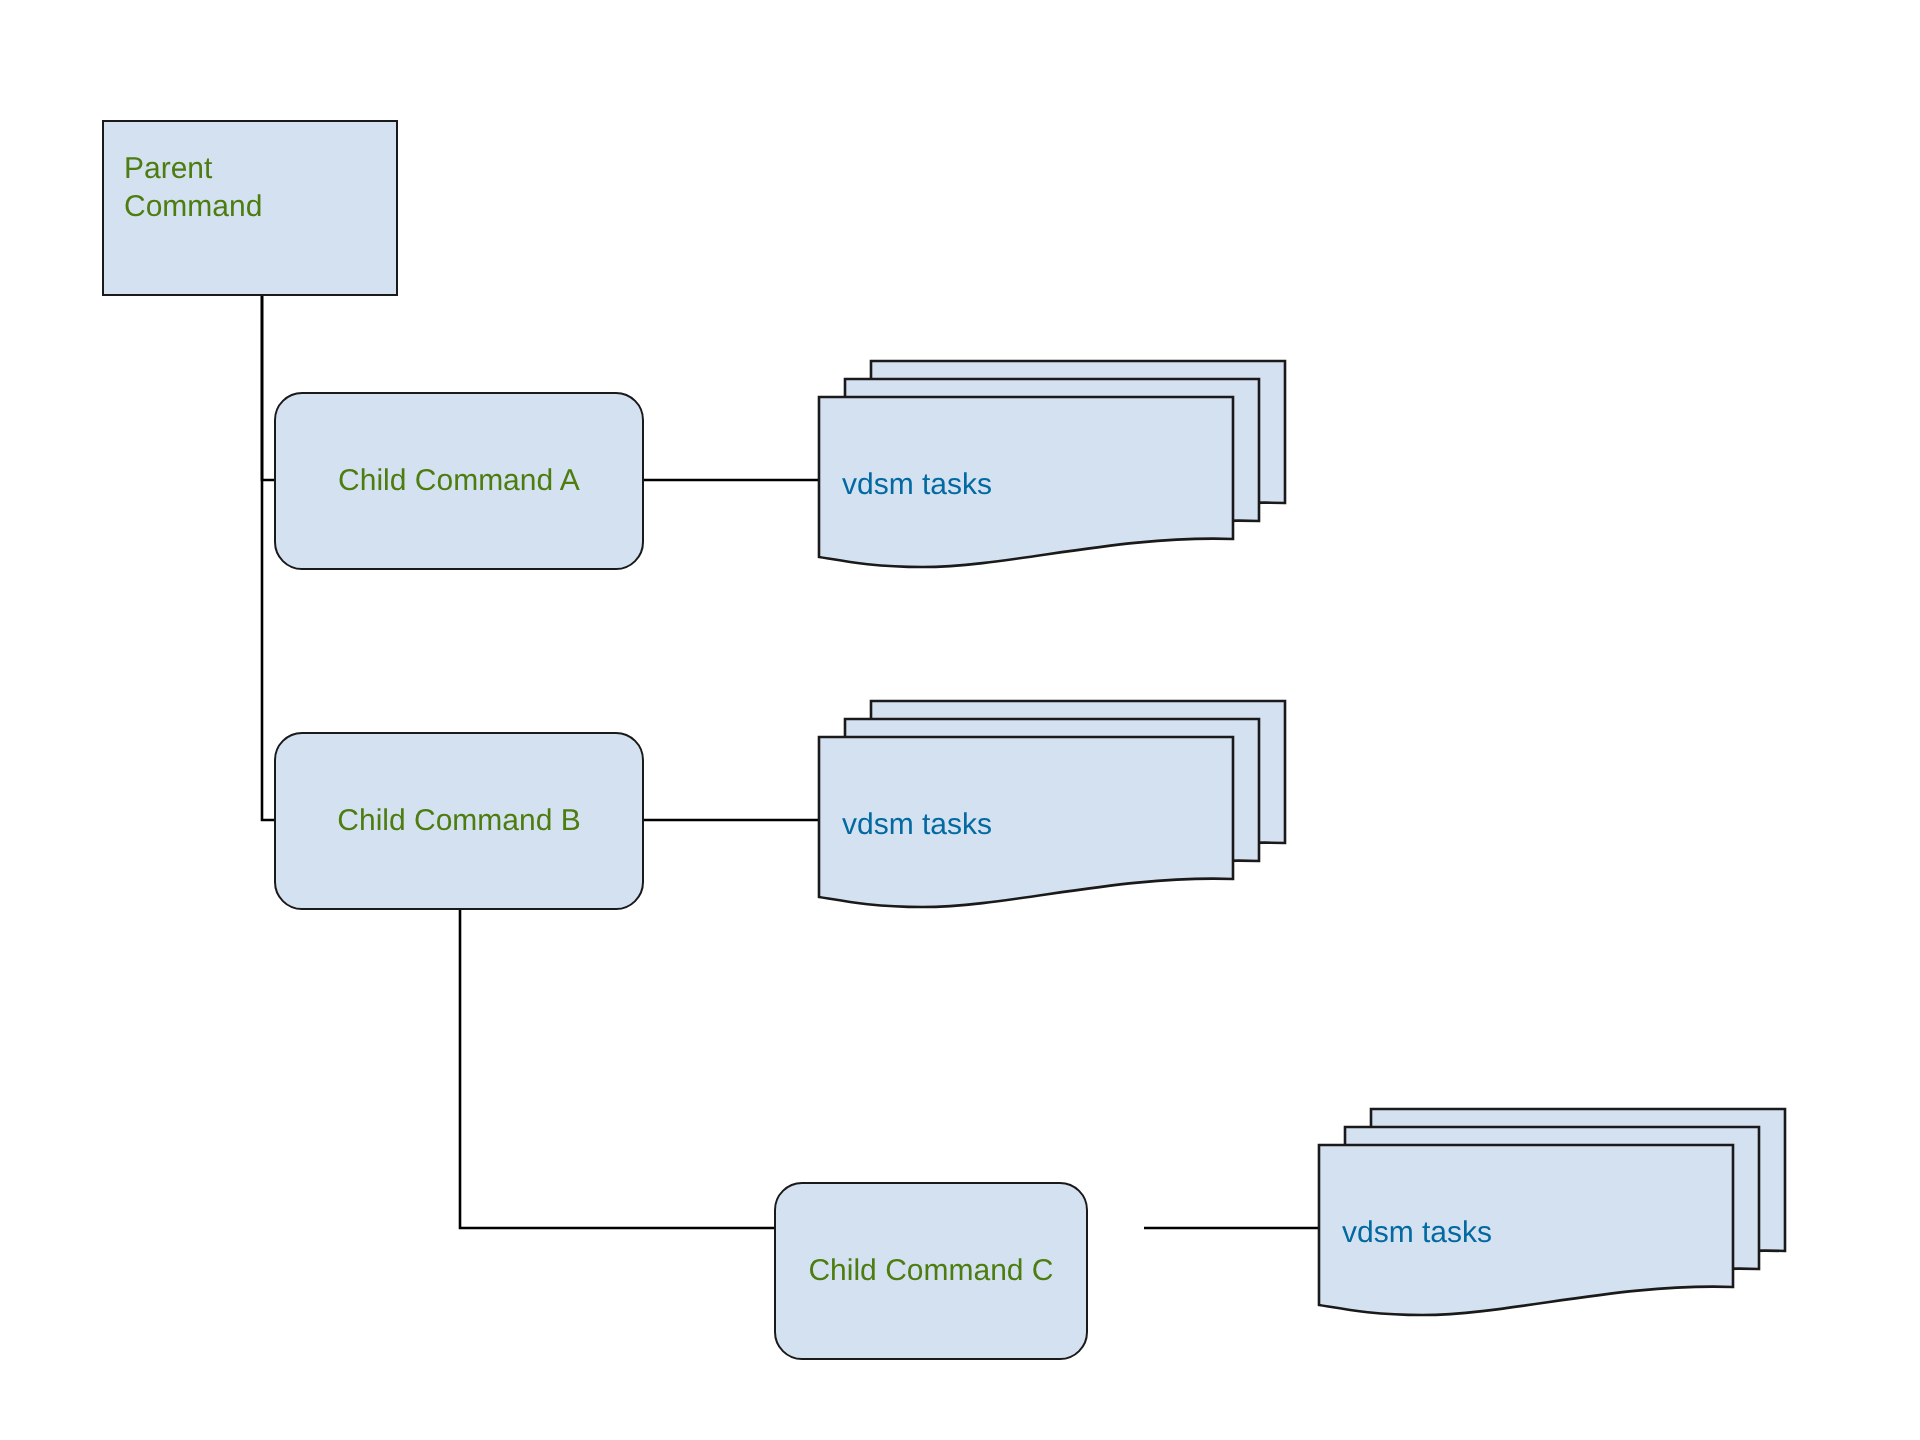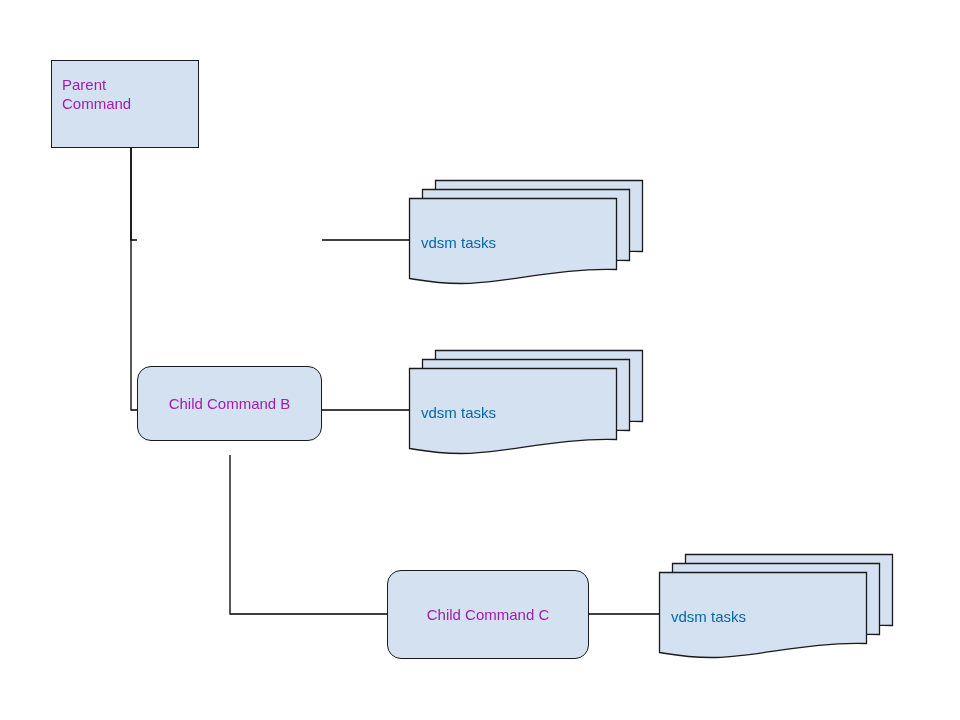--- a/index.html
+++ b/index.html
@@ -25,21 +25,21 @@
     left: 0;
     top: 0;
     width: 960px;
     height: 720px;
   }
   .node {
     position: absolute;
     box-sizing: border-box;
     background: #d4e1f1;
     border: 1px solid #1a1a1a;
-    color: #a21caf;
+    color: #4d7c0f;
     font-family: "Liberation Sans", sans-serif;
     font-size: 15px;
     line-height: 19px;
   }
   
   .node-rect {
     border-radius: 0;
     padding: 14px 10px 0 10px;
     white-space: pre-line;
     text-align: left;
@@ -79,24 +79,25 @@
     <polyline fill="none" stroke="#000000" stroke-width="1.3" points="131,148 131,410 137,410"></polyline>
     <polyline fill="none" stroke="#000000" stroke-width="1.3" points="322,240 409,240"></polyline>
     <polyline fill="none" stroke="#000000" stroke-width="1.3" points="322,410 409,410"></polyline>
     <polyline fill="none" stroke="#000000" stroke-width="1.3" points="230,455 230,614 387,614"></polyline>
     <polyline fill="none" stroke="#000000" stroke-width="1.3" points="572,614 659,614"></polyline>
   </svg>
 
   <div class="node node-rect" style="left: 51px; top: 60px; width: 148px; height: 88px;">Parent
 Command</div>
 
+  <div class="node node-round" style="left: 137px; top: 196px; width: 185px; height: 89px;">Child Command A</div>
 
-  <div class="node node-round" style="left: 137px; top: 366px; width: 185px; height: 75px;">Child Command B</div>
+  <div class="node node-round" style="left: 137px; top: 366px; width: 185px; height: 89px;">Child Command B</div>
 
-  <div class="node node-round" style="left: 387px; top: 570px; width: 202px; height: 89px;">Child Command C</div>
+  <div class="node node-round" style="left: 387px; top: 591px; width: 157px; height: 89px;">Child Command C</div>
 
   <div class="doc-stack" style="left: 409px; top: 180px; width: 234px; height: 103px;">
       <svg width="234" height="103" viewBox="0 0 234 103">
         <path d="M 26.5 0.5 L 233.5 0.5 L 233.5 71.5 C 175.54 69.5 121.72 85.5 78.25 85.5 C 53.41 85.5 38.92 82.5 26.5 80.5 Z" fill="#d4e1f1" stroke="#1a1a1a" stroke-width="1.3" stroke-linejoin="miter"></path>
         <path d="M 13.5 9.5 L 220.5 9.5 L 220.5 80.5 C 162.54 78.5 108.72 94.5 65.25 94.5 C 40.41 94.5 25.92 91.5 13.5 89.5 Z" fill="#d4e1f1" stroke="#1a1a1a" stroke-width="1.3" stroke-linejoin="miter"></path>
         <path d="M 0.5 18.5 L 207.5 18.5 L 207.5 89.5 C 149.54 87.5 95.72 103.5 52.25 103.5 C 27.41 103.5 12.92 100.5 0.5 98.5 Z" fill="#d4e1f1" stroke="#1a1a1a" stroke-width="1.3" stroke-linejoin="miter"></path>
       </svg>
     <span class="doc-label" style="left: 12px; top: 54px;">vdsm tasks</span>
   </div>
 

